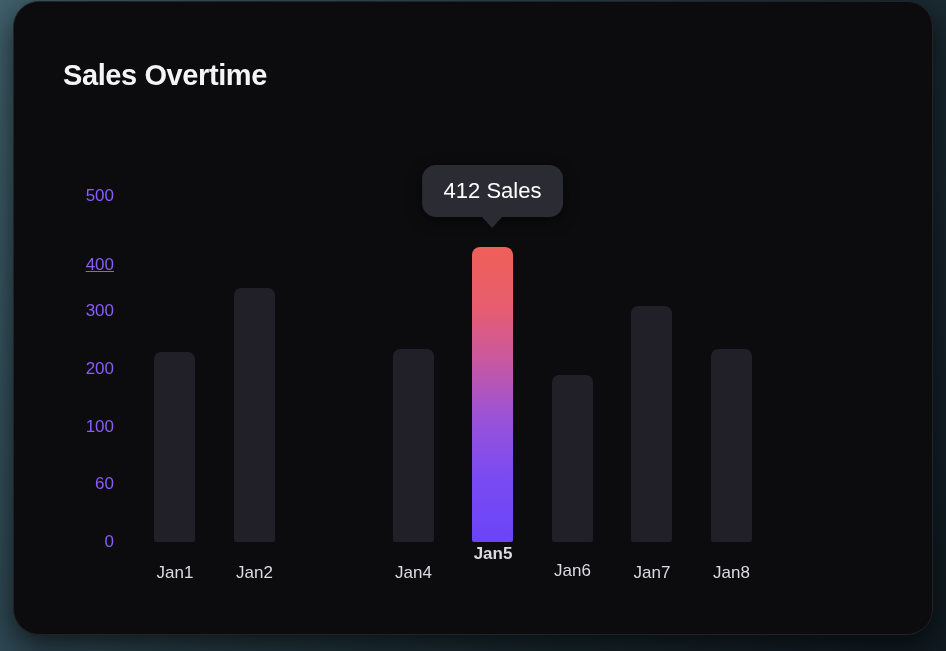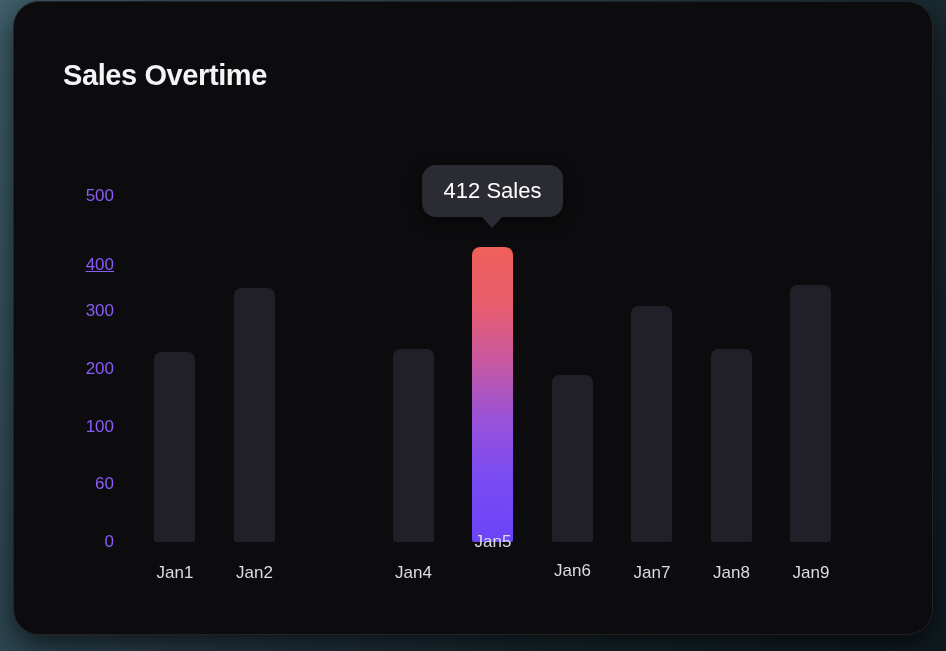--- a/index.html
+++ b/index.html
@@ -153,37 +153,33 @@
           <div class="barcol" style="left: 79.5px;">
             <div class="bar" style="top: 286.267px; height: 253.733px;"></div>
             <div class="xlabel" style="top: 561px;">Jan2</div>
           </div>
           <div class="barcol" style="left: 238.5px;">
             <div class="bar" style="top: 346.817px; height: 193.183px;"></div>
             <div class="xlabel" style="top: 561px;">Jan4</div>
           </div>
           <div class="barcol" style="left: 318px;">
             <div class="bar highlight" style="top: 244.747px; height: 295.253px;"></div>
-            <div class="xlabel" style="top: 530px;">Jan5</div>
+            <div class="xlabel" style="top: 542px; font-weight: bold;">Jan5</div>
           </div>
           <div class="barcol" style="left: 397.5px;">
             <div class="bar" style="top: 372.767px; height: 167.233px;"></div>
             <div class="xlabel" style="top: 559px;">Jan6</div>
           </div>
           <div class="barcol" style="left: 477px;">
             <div class="bar" style="top: 303.567px; height: 236.433px;"></div>
             <div class="xlabel" style="top: 561px;">Jan7</div>
           </div>
           <div class="barcol" style="left: 556.5px;">
             <div class="bar" style="top: 346.817px; height: 193.183px;"></div>
             <div class="xlabel" style="top: 561px;">Jan8</div>
-          </div>
-          <div class="barcol" style="left: 636px;">
-            <div class="bar" style="top: 283.383px; height: 256.617px;"></div>
-            <div class="xlabel" style="top: 561px;">Jan9</div>
           </div>
         </div>
 
       <div class="tooltip" id="tooltip" style="left: 478.5px; top: 162.747px;">
         <span>412 Sales</span>
         <span class="tooltip-arrow"></span>
       </div>
 
     </div>
 

